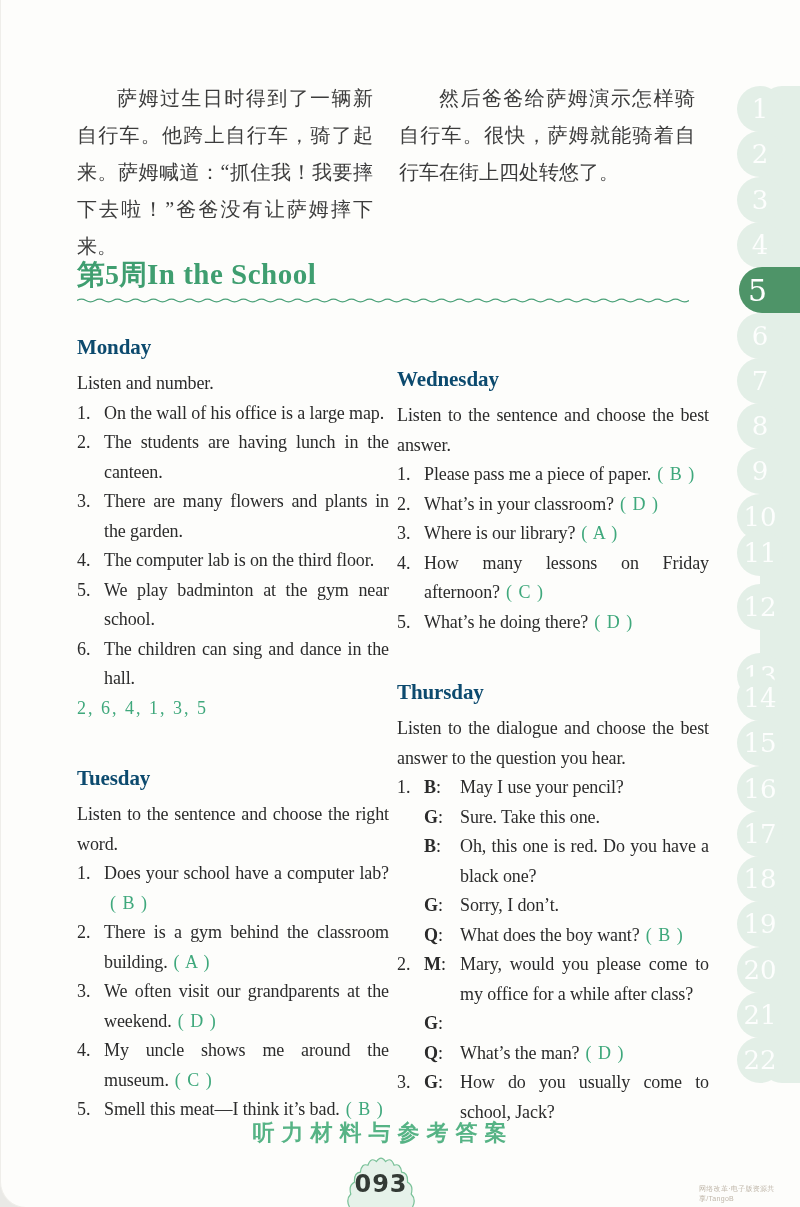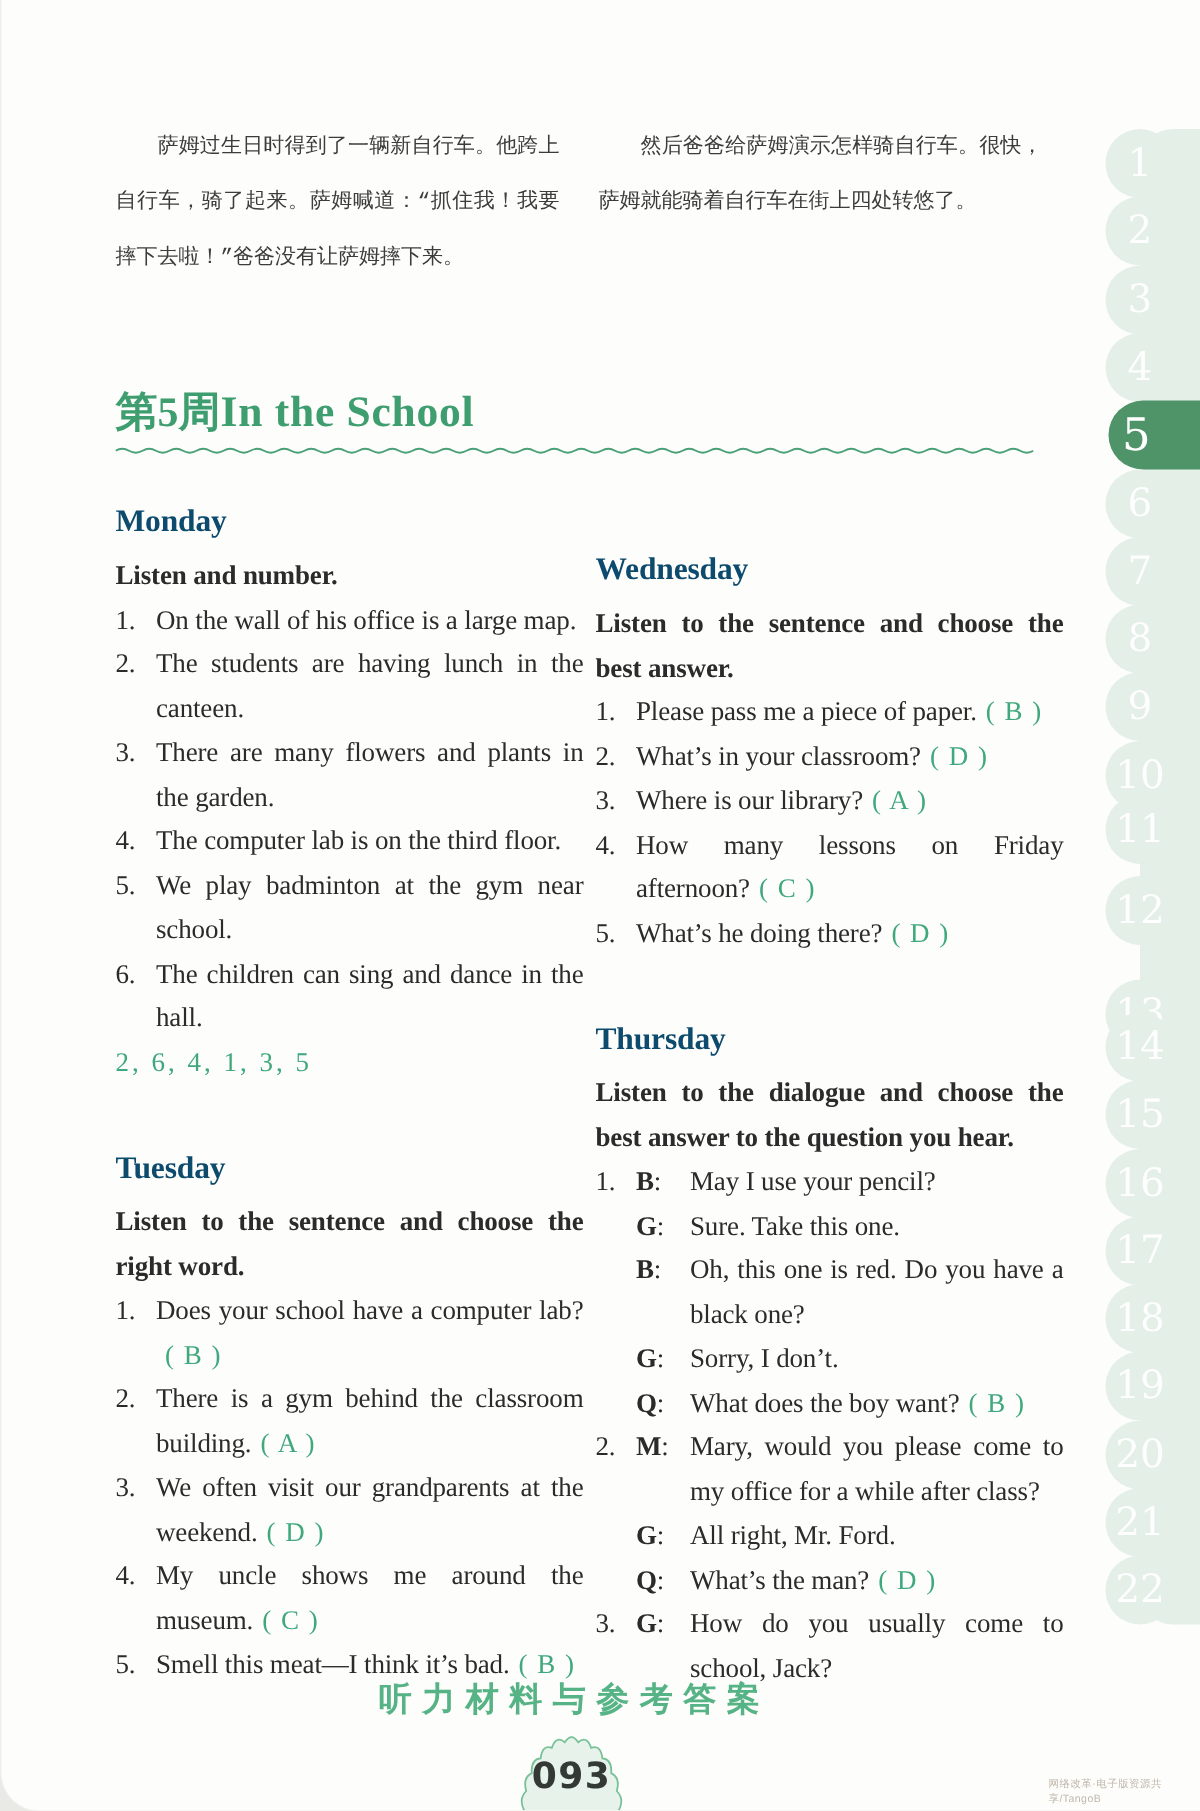--- a/index.html
+++ b/index.html
@@ -2,35 +2,35 @@
 <html><head>
 <meta charset="utf-8">
 <style>
   html,body{margin:0;padding:0;}
   body{background:#e9e9e6;font-family:"Liberation Serif",serif;}
   #page{position:relative;width:800px;height:1207px;margin:0 auto;background:#fdfdfb;
         overflow:hidden;border-left:1px solid #efeeea;border-bottom:1px solid #efeeea;
         border-bottom-left-radius:26px;}
   
   #intro{position:absolute;left:76px;top:80px;display:flex;gap:26px;}
-  .intro-para{width:296px;margin:0;font-size:14px;line-height:37px;color:#3c3c3c;
-        text-align:justify;text-indent:2em;font-family:Liberation Mono, monospace;}
+  .intro-para{width:296px;margin:0;font-size:20px;line-height:37px;color:#3c3c3c;
+        text-align:justify;text-indent:2em;font-family:Liberation Serif, serif;}
   
   #week-header{position:absolute;left:76px;top:256px;display:flex;align-items:baseline;}
   #week-label{font-size:28px;font-weight:bold;color:#3f9e70;font-family:"Liberation Serif",serif;}
   #week-title{font-size:29px;font-weight:bold;color:#3f9e70;font-family:"Liberation Serif",serif;letter-spacing:.5px;}
   #wavy{position:absolute;left:76px;top:296px;width:612px;height:8px;}
   
   .col{position:absolute;width:312px;font-size:18px;color:#2b2b2b;letter-spacing:-0.1px;}
   #col-left{left:76px;top:334px;}
   #col-right{left:396px;top:366px;}
   .section + .section{margin-top:42px;}
   .day{margin:0 0 9px 0;font-size:21px;line-height:26px;font-weight:bold;color:#0c4a6e;
        font-family:"Liberation Serif",serif;}
-  .instr{margin:0;font-weight:bold;line-height:29.5px;text-align:justify;}
+  .instr{margin:0;font-weight:normal;line-height:29.5px;text-align:justify;}
   .item{display:flex;line-height:29.5px;}
   .num{flex:0 0 27px;}
   .spk{flex:0 0 36px;}
   .spk b{font-weight:bold;}
   .txt{flex:1 1 auto;text-align:justify;}
   .ans{color:#3fa87c;margin-left:6px;letter-spacing:1px;white-space:nowrap;}
   .ansline{line-height:29.5px;color:#3fa87c;letter-spacing:2px;}
   
   #tab-strip{position:absolute;inset:0;pointer-events:none;}
   .tab-band{position:absolute;right:0;top:86px;width:41px;height:997px;background:#e3efe7;
@@ -178,21 +178,20 @@
           <span class="txt">What does the boy want?<span class="ans">( B )</span></span>
         </div>
         <div class="item">
           <span class="num">2.</span>
           <span class="spk"><b>M</b>:</span>
           <span class="txt">Mary, would you please come to my office for a while after class?</span>
         </div>
         <div class="item">
           <span class="num"></span>
           <span class="spk"><b>G</b>:</span>
-          <span class="txt">All right, Mr. Ford.</span>
         </div>
         <div class="item">
           <span class="num"></span>
           <span class="spk"><b>Q</b>:</span>
           <span class="txt">What’s the man?<span class="ans">( D )</span></span>
         </div>
         <div class="item">
           <span class="num">3.</span>
           <span class="spk"><b>G</b>:</span>
           <span class="txt">How do you usually come to school, Jack?</span>

